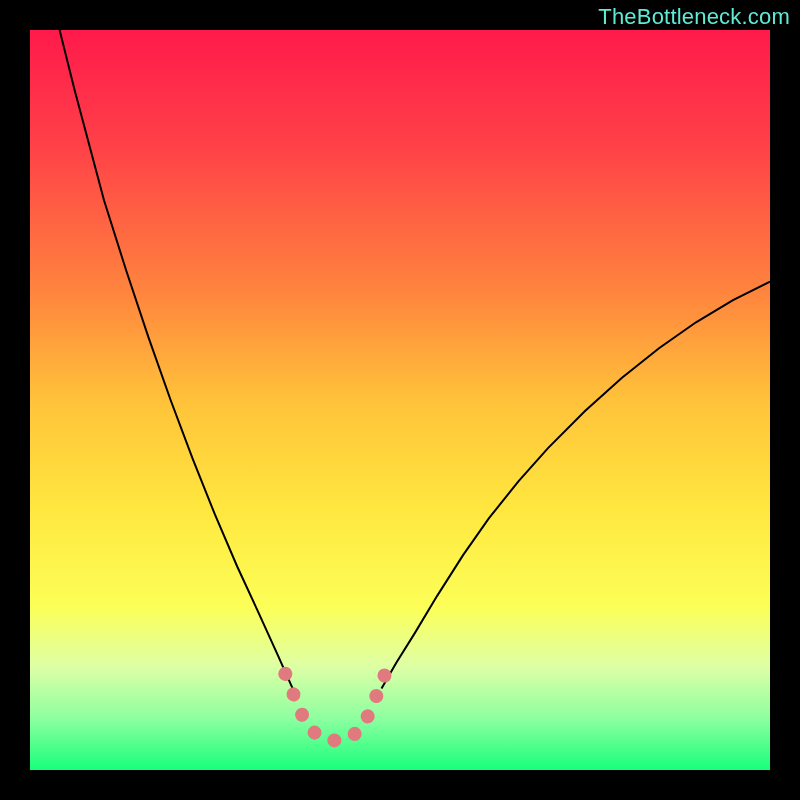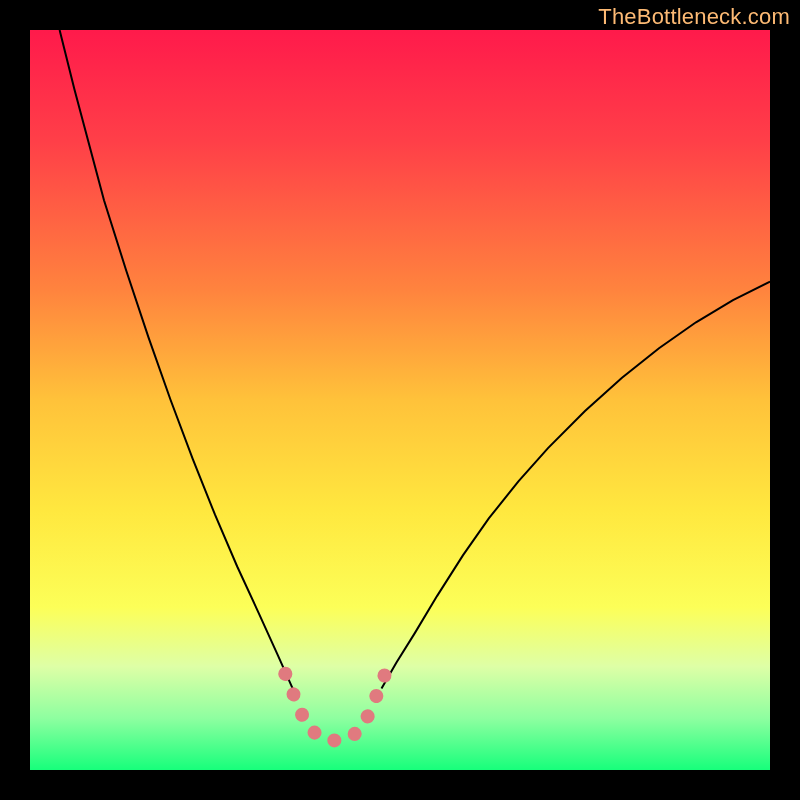--- a/index.html
+++ b/index.html
@@ -23,21 +23,21 @@
     position: absolute;
     top: 30px;
     left: 30px;
     width: 740px;
     height: 740px;
   }
   .watermark {
     position: absolute;
     top: 4px;
     right: 10px;
-    color: #fdba74;
+    color: #5eead4;
     font-size: 22px;
     font-weight: 500;
     letter-spacing: 0.2px;
     user-select: none;
   }
 </style>
 </head>
 <body>
 
 <div class="frame">

